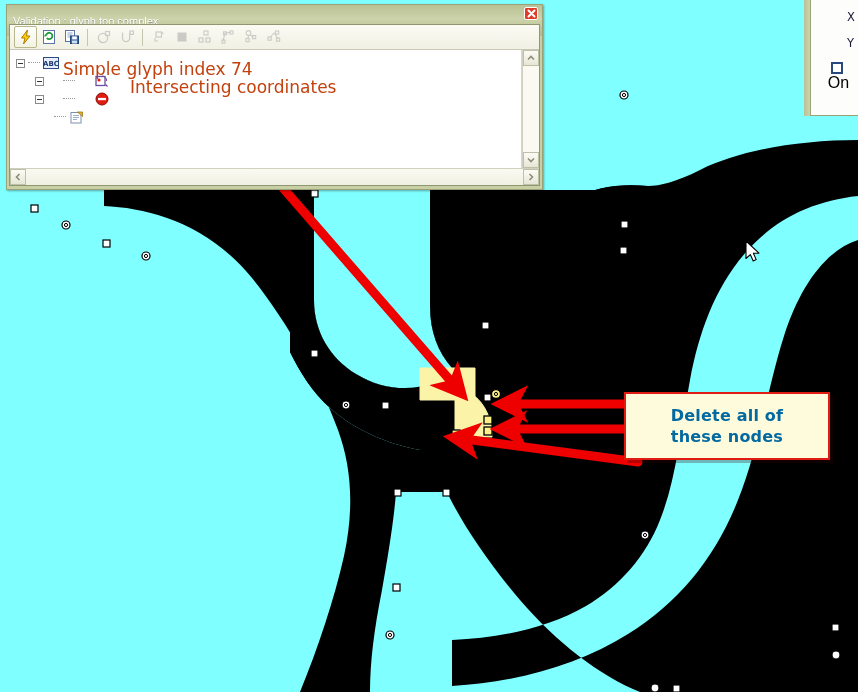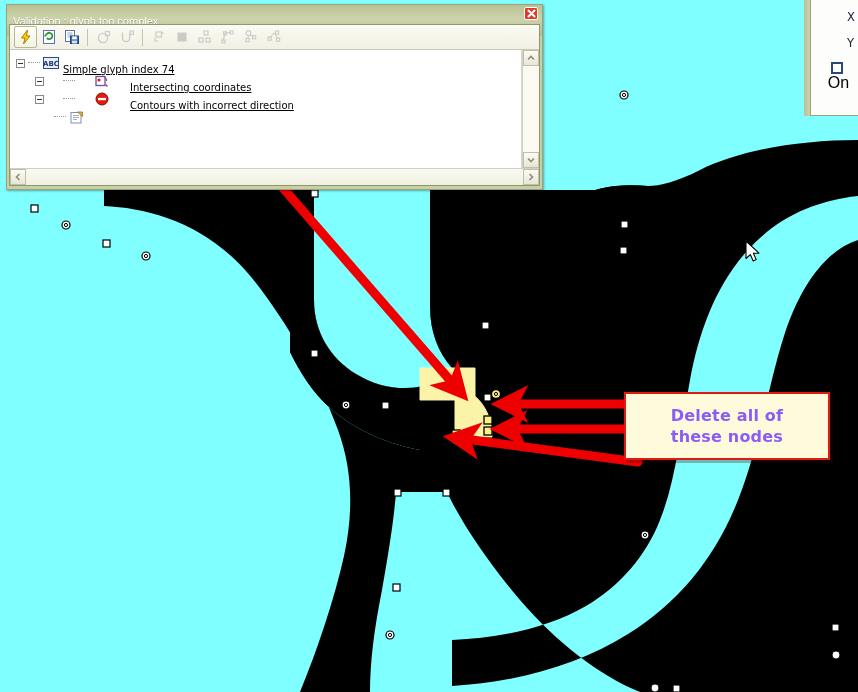--- a/index.html
+++ b/index.html
@@ -42,21 +42,21 @@
     display:flex;align-items:center;justify-content:center;
     cursor:pointer;
   }
   .win-close svg{display:block;}
 
   .win-body{
     position:absolute;left:2px;right:2px;top:19px;bottom:3px;
     background:#f2f2e8;
     border:1px solid #8f9770;
     box-sizing:border-box;
-    display:flex;flex-direction:column;text-decoration:underline;
+    display:flex;flex-direction:column;
   }
   
   .toolbar{
     height:25px;flex:0 0 25px;
     background:linear-gradient(to bottom,#fbfbf4,#f0f0e4);
     border-bottom:1px solid #c8c8b4;
     display:flex;align-items:center;
     padding-left:4px;
     box-sizing:border-box;
   }
@@ -80,21 +80,21 @@
   .tree-pane{
     flex:1 1 auto;background:#ffffff;overflow:hidden;position:relative;
     border-right:1px solid #d8d8c8;
   }
   .tree{padding:4px 0 0 6px;}
   .tnode{
     display:flex;align-items:center;height:18px;white-space:nowrap;
     position:relative;
   }
   .tnode .lbl{
-    font-size:10px;color:#000000;line-height:15px;
+    font-size:17px;color:#c2410c;line-height:15px;
     font-family:"DejaVu Sans", sans-serif;
     margin-top:12px;
   }
   .tnode .lbl.sel{
     background:#e8e4cf;padding:0 3px;margin-left:-2px;
   }
   .expander{
     width:9px;height:9px;border:1px solid #8a8a8a;background:#fff;
     box-sizing:border-box;margin-right:3px;position:relative;flex:0 0 auto;
     cursor:pointer;
@@ -154,21 +154,21 @@
   
   #callout{
     position:absolute;left:624px;top:392px;width:206px;height:68px;
     background:#fdfbdc;
     border:2px solid #e01b12;
     box-sizing:border-box;
     box-shadow:3px 3px 0 rgba(60,0,0,.28);
     display:flex;align-items:center;justify-content:center;
   }
   #callout .ctext{
-    color:#8b5cf6;
+    color:#0369a1;
     font-family:"DejaVu Sans", sans-serif;
     font-weight:bold;
     font-size:16px;
     line-height:21px;
     text-align:left;
     letter-spacing:.2px;
   }
 </style>
 </head>
 <body>
@@ -561,21 +561,20 @@
 
           <div class="tnode ind2">
             <span class="expander"></span>
             <span class="dotline"></span>
             <span class="ico">
               <svg width="14" height="14" viewBox="0 0 14 14">
                 <circle cx="7" cy="7" r="6" fill="#e01b12" stroke="#8c0d06" stroke-width="1"></circle>
                 <rect x="3" y="5.9" width="8" height="2.3" fill="#ffffff"></rect>
               </svg>
             </span>
-            <span class="lbl">Contours with incorrect direction</span>
           </div>
 
           <div class="tnode ind3">
             <span class="dotline"></span>
             <span class="ico">
               <svg width="14" height="13" viewBox="0 0 14 13">
                 <rect x="1" y="1.5" width="10" height="10.5" fill="#ffffff" stroke="#7d8fae" stroke-width="1"></rect>
                 <path d="M3,4.5 h6 M3,6.5 h6 M3,8.5 h4" stroke="#9fb0c8" stroke-width="1"></path>
                 <path d="M7.5,1 L12.5,1 L12.5,5.5 Z" fill="#e9b22e" stroke="#9c7512" stroke-width=".8"></path>
               </svg>

